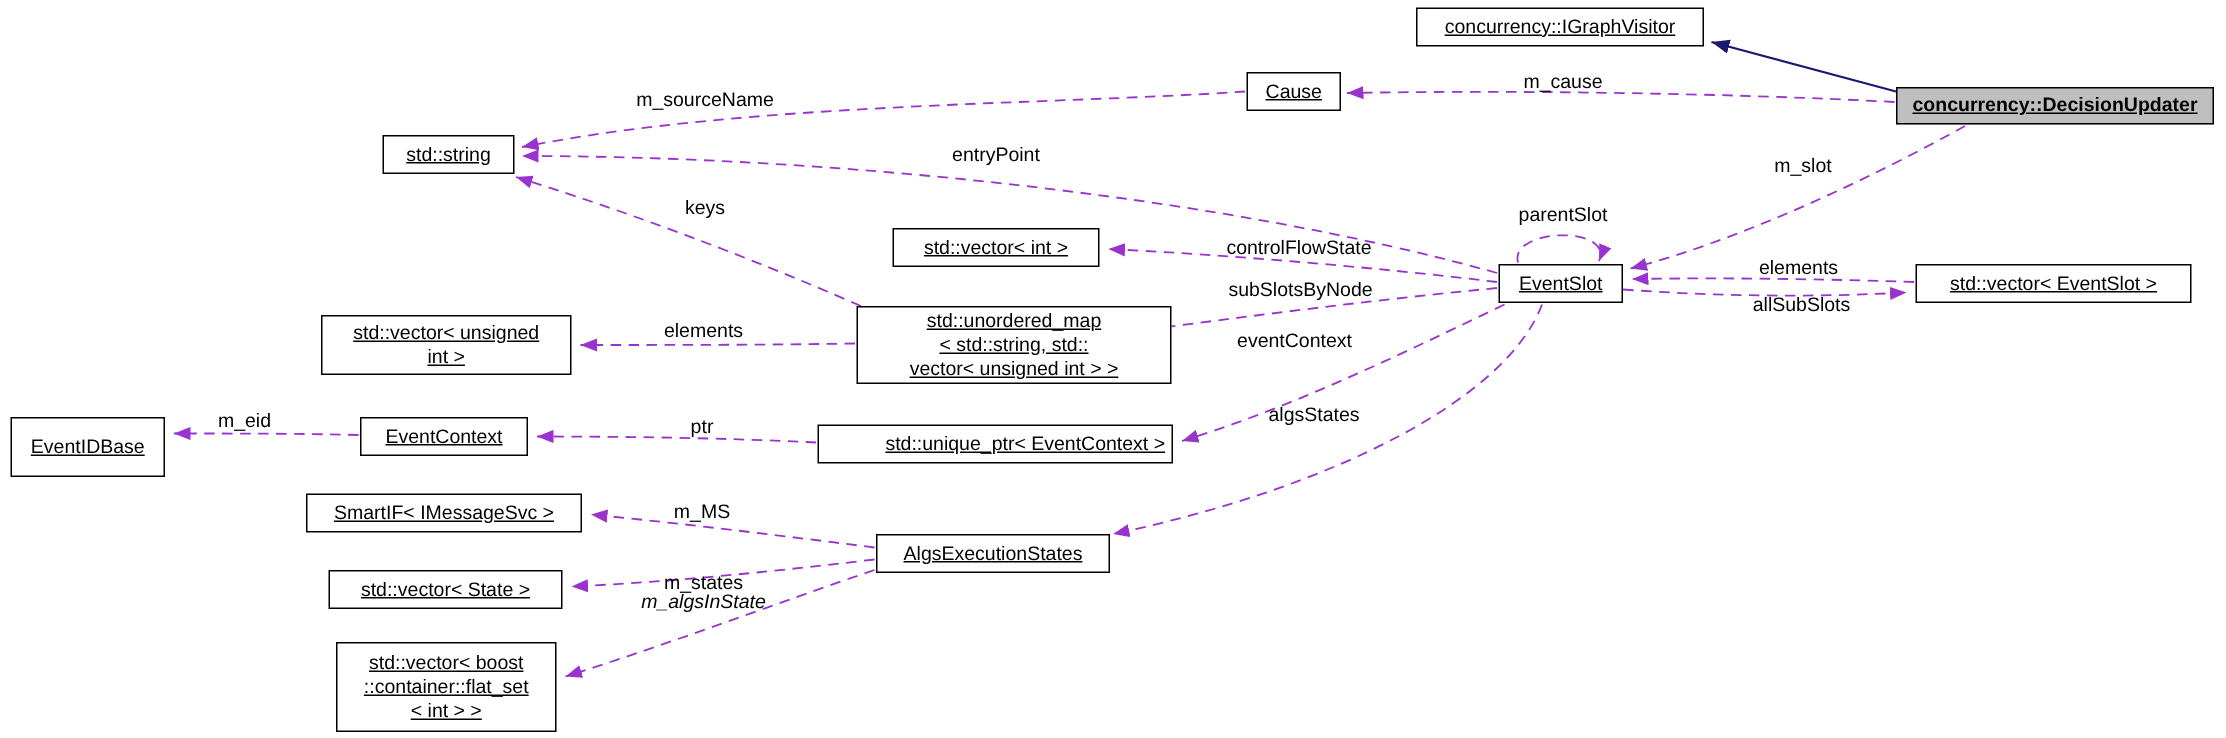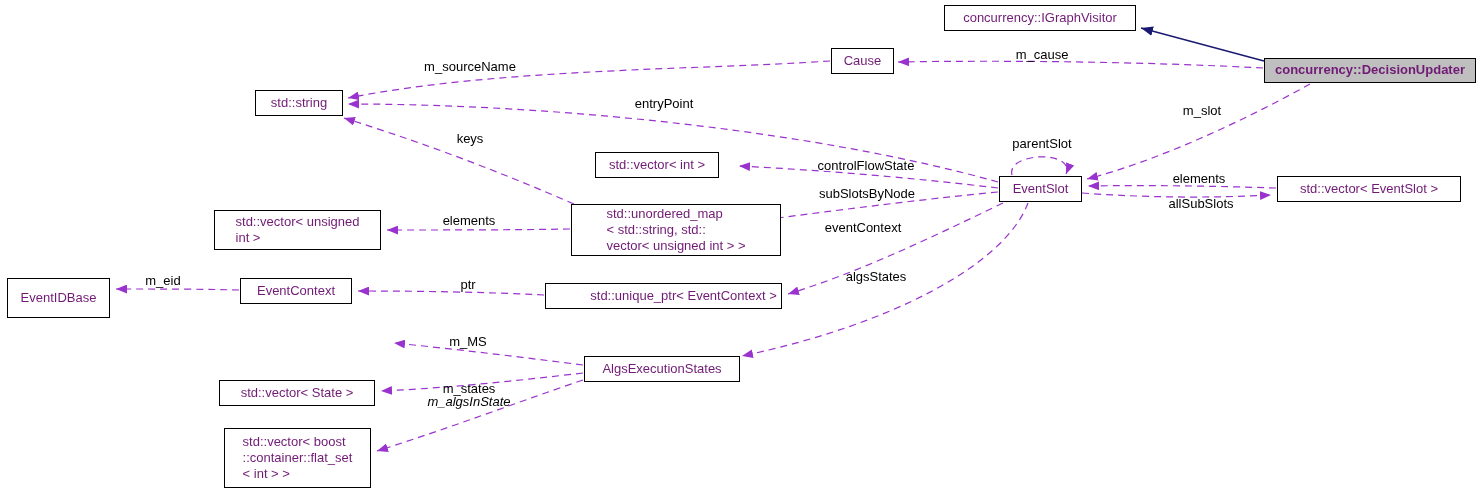--- a/index.html
+++ b/index.html
@@ -39,29 +39,30 @@
     stroke: var(--inheritance-edge, #191970);
     stroke-width: 1.4;
   }
   .arrow-dep-head { fill: var(--dependency-edge, #9a32cd); }
   .arrow-inh-head { fill: var(--inheritance-edge, #191970); }
   .node {
     position: absolute;
     display: flex;
     align-items: center;
     justify-content: center;
-    text-align: left;
+    text-align: center;
     border: 1px solid var(--node-border, #000);
     background: var(--node-fill, #fff);
     font-size: 13px;
     line-height: 1.25;
-    color: #701a75;
+    color: #000000;
     white-space: pre-line;
     padding: 1px 4px;
     cursor: pointer;
+    text-decoration: underline;
   }
   .node.selected {
     background: var(--selected-node-fill, #bfbfbf);
     font-weight: bold;
     cursor: default;
   }
   .edge-label {
     position: absolute;
     transform: translate(-50%, -50%);
     font-size: 13px;
@@ -103,31 +104,32 @@
     <path class="dep" d="M 1028 203 C 1005 265, 890 325, 742 356" marker-end="url(#arrow-dep)"></path>
     <path class="dep" d="M 583 365 C 520 357, 455 349, 394 343" marker-end="url(#arrow-dep)"></path>
     <path class="dep" d="M 583 373 C 515 381, 448 388, 381 391" marker-end="url(#arrow-dep)"></path>
     <path class="dep" d="M 583 380 C 515 403, 450 428, 377 451" marker-end="url(#arrow-dep)"></path>
   </svg>
 
   <div class="node" style="left:944px; top:5px; width:192px; height:26px;">concurrency::IGraphVisitor</div>
   <div class="node selected" style="left:1264px; top:58px; width:212px; height:25px;">concurrency::DecisionUpdater</div>
   <div class="node" style="left:831px; top:48px; width:63px; height:26px;">Cause</div>
   <div class="node" style="left:255px; top:90px; width:88px; height:26px;">std::string</div>
-  <div class="node" style="left:595px; top:152px; width:124px; height:26px;">std::vector&lt; int &gt;</div>
+  <div class="node" style="left:595px; top:152px; width:138px; height:26px;">std::vector&lt; int &gt;</div>
   <div class="node" style="left:999px; top:176px; width:83px; height:26px;">EventSlot</div>
   <div class="node" style="left:1277px; top:176px; width:184px; height:26px;">std::vector&lt; EventSlot &gt;</div>
   <div class="node" style="left:214px; top:210px; width:167px; height:40px;">std::vector&lt; unsigned
 int &gt;</div>
   <div class="node" style="left:571px; top:204px; width:210px; height:52px;">std::unordered_map
 &lt; std::string, std::
 vector&lt; unsigned int &gt; &gt;</div>
   <div class="node" style="left:7px; top:278px; width:103px; height:40px;">EventIDBase</div>
   <div class="node" style="left:240px; top:278px; width:112px; height:26px;">EventContext</div>
   <div class="node" style="left:545px; top:283px; width:237px; height:26px;padding-left:44px;">std::unique_ptr&lt; EventContext &gt;</div>
+  <div class="node" style="left:204px; top:329px; width:184px; height:26px;">SmartIF&lt; IMessageSvc &gt;</div>
   <div class="node" style="left:584px; top:356px; width:156px; height:26px;">AlgsExecutionStates</div>
   <div class="node" style="left:219px; top:380px; width:156px; height:26px;">std::vector&lt; State &gt;</div>
   <div class="node" style="left:224px; top:428px; width:147px; height:60px;">std::vector&lt; boost
 ::container::flat_set
 &lt; int &gt; &gt;</div>
 
   <div class="edge-label" style="left:1042px; top:54px;">m_cause</div>
   <div class="edge-label" style="left:470px; top:66px;">m_sourceName</div>
   <div class="edge-label" style="left:664px; top:103px;">entryPoint</div>
   <div class="edge-label" style="left:1202px; top:110px;">m_slot</div>

